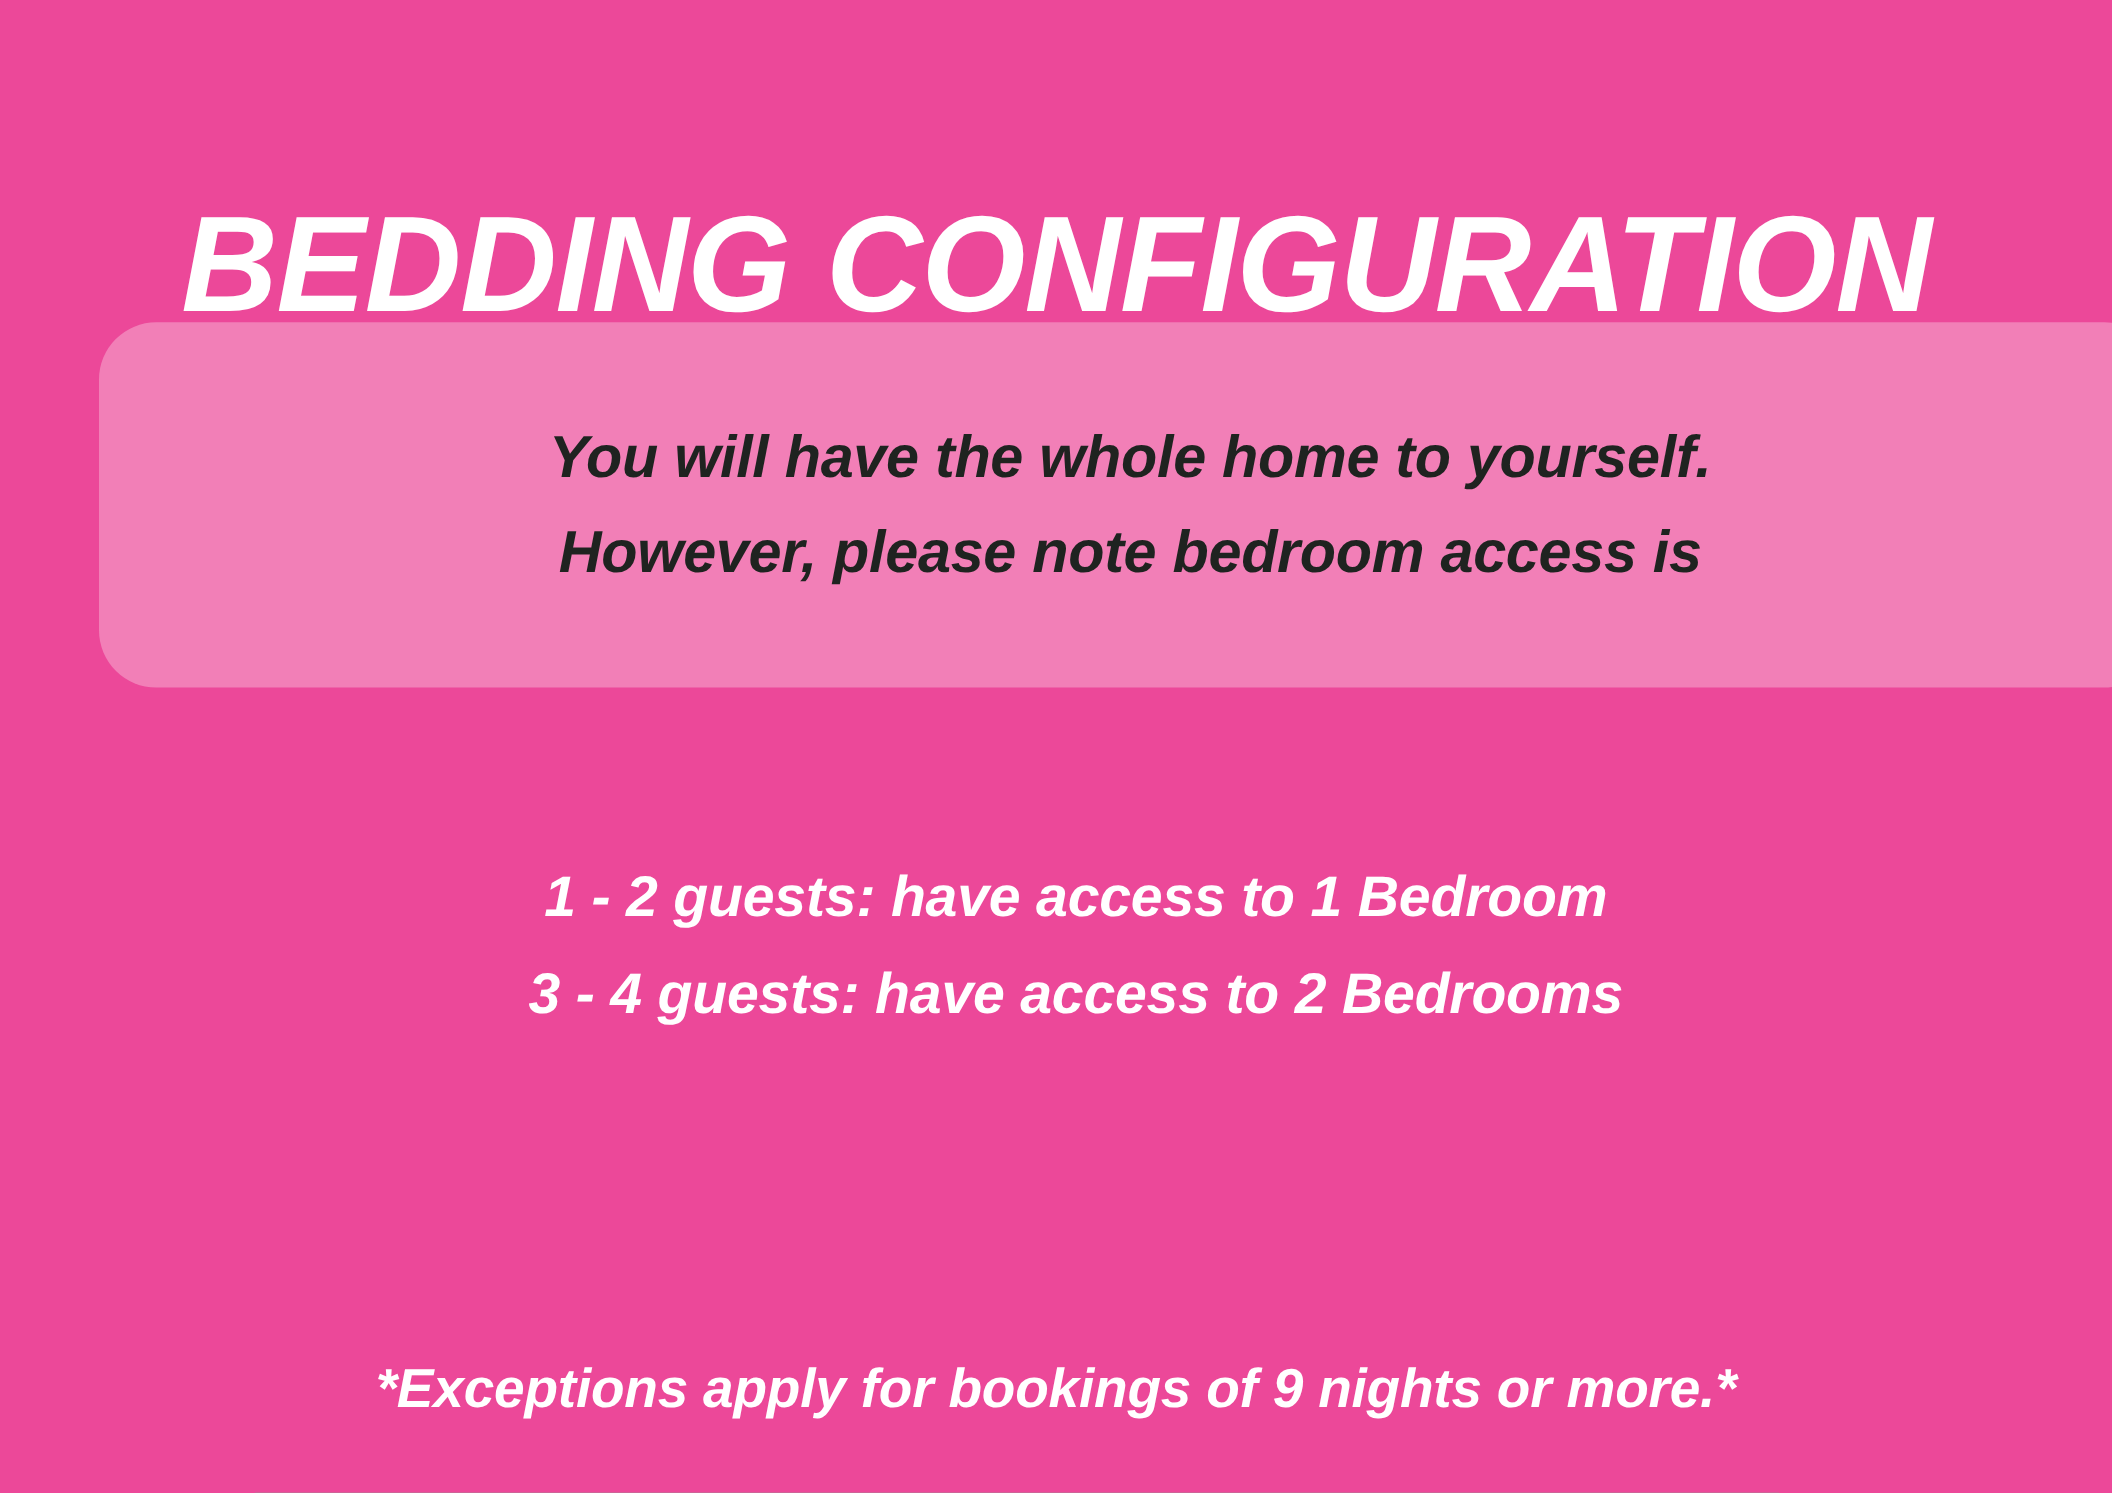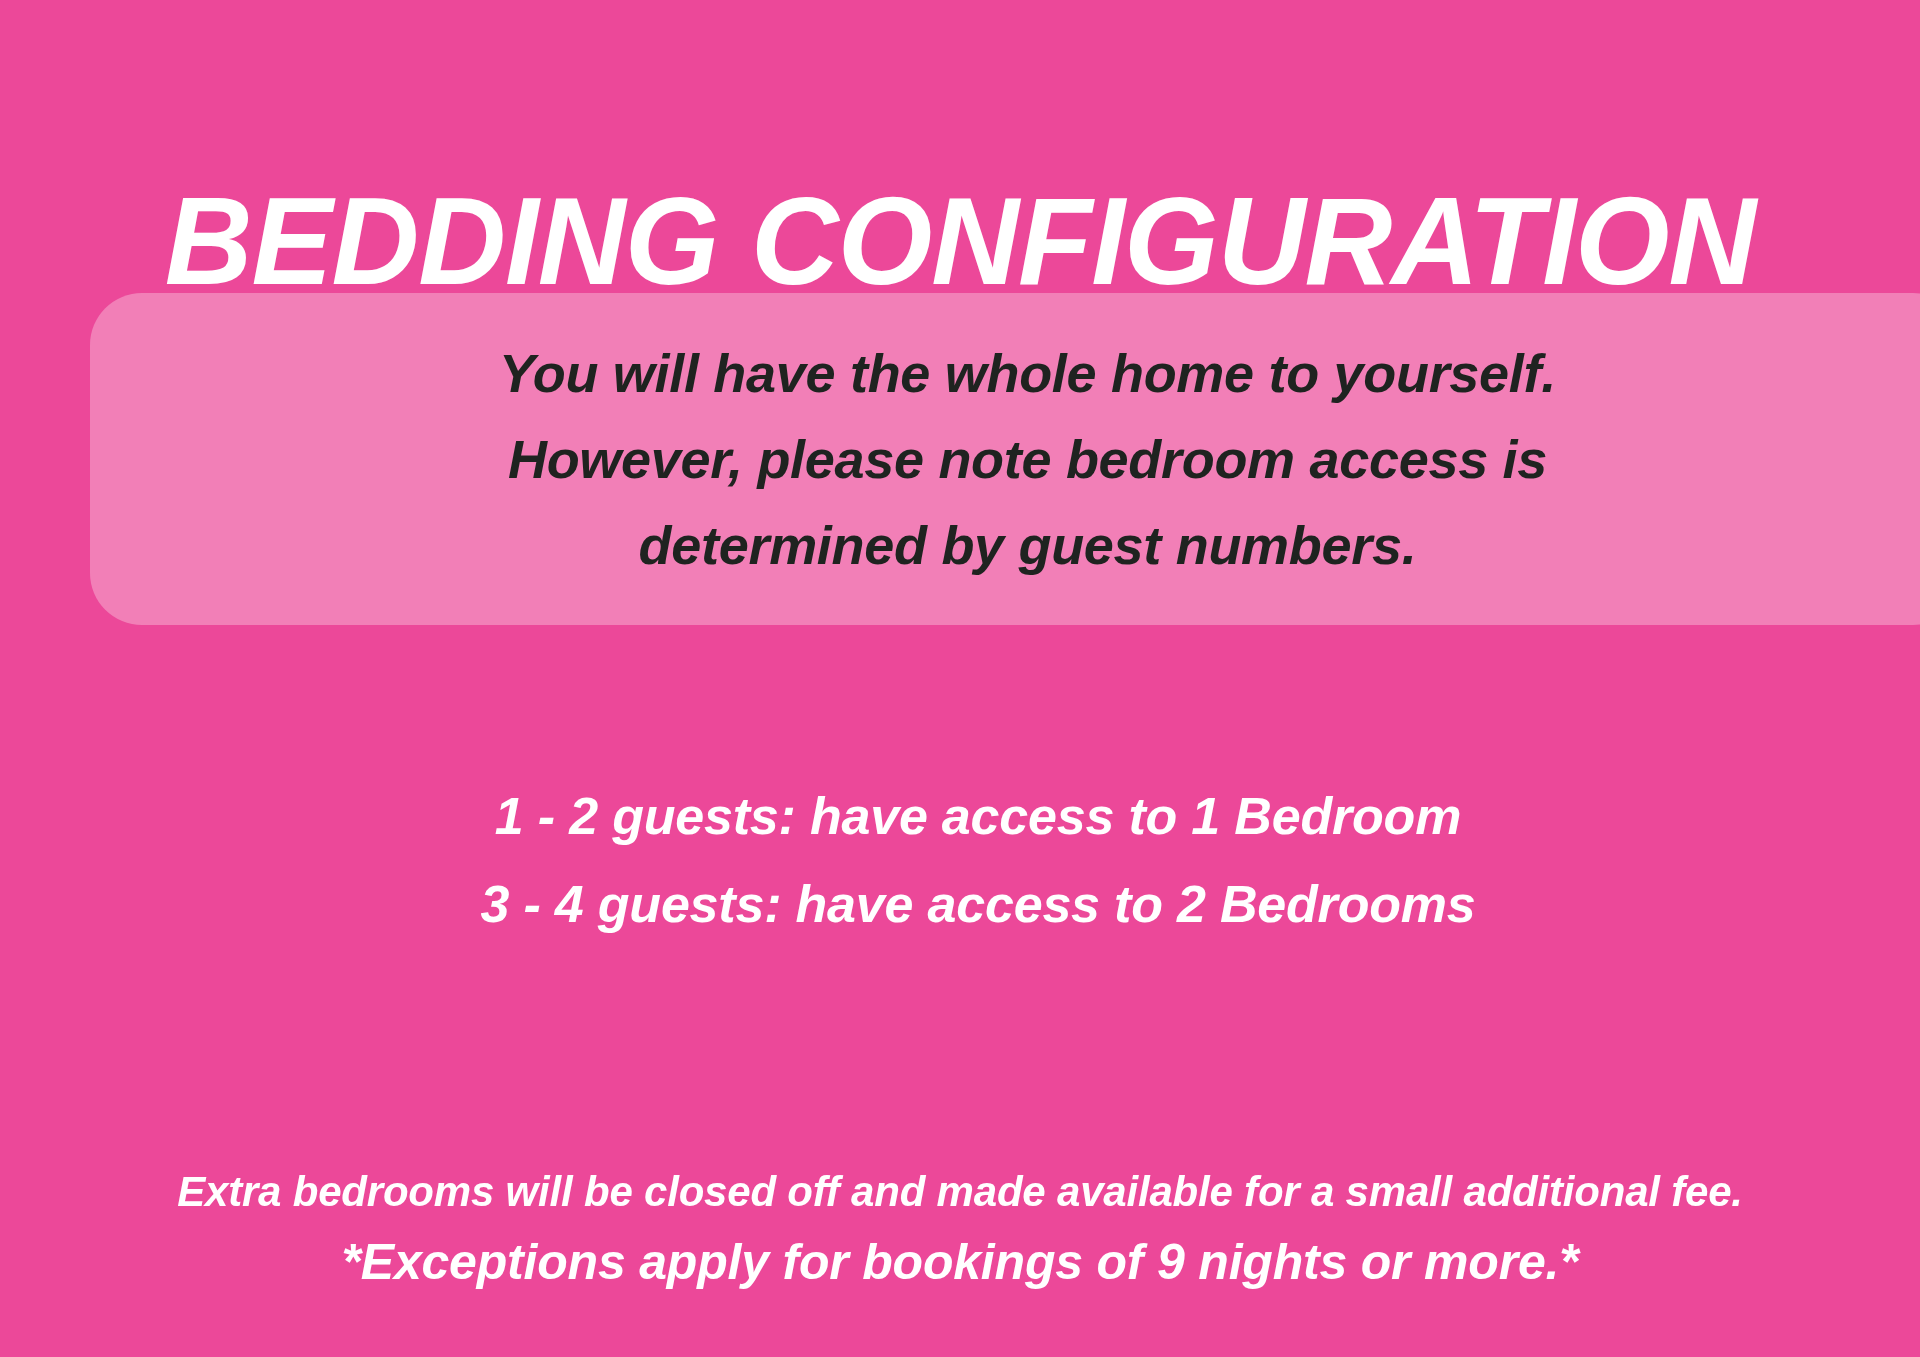--- a/index.html
+++ b/index.html
@@ -117,26 +117,24 @@
 </head>
 <body>
 
 <div id="poster">
 
   <h1 class="title">BEDDING CONFIGURATION</h1>
 
   <div class="notice-card">
     <div class="notice-line">You will have the whole home to yourself.</div>
     <div class="notice-line">However, please note bedroom access is</div>
-    <div class="notice-line">determined by guest numbers.</div>
   </div>
 
   <div class="rules">
     <div class="rule-line">1 - 2 guests: have access to 1 Bedroom</div>
     <div class="rule-line">3 - 4 guests: have access to 2 Bedrooms</div>
   </div>
 
   <div class="footnotes">
-    <div class="foot-line-1">Extra bedrooms will be closed off and made available for a small additional fee.</div>
     <div class="foot-line-2">*Exceptions apply for bookings of 9 nights or more.*</div>
   </div>
 
 </div>
 
 </body></html>

